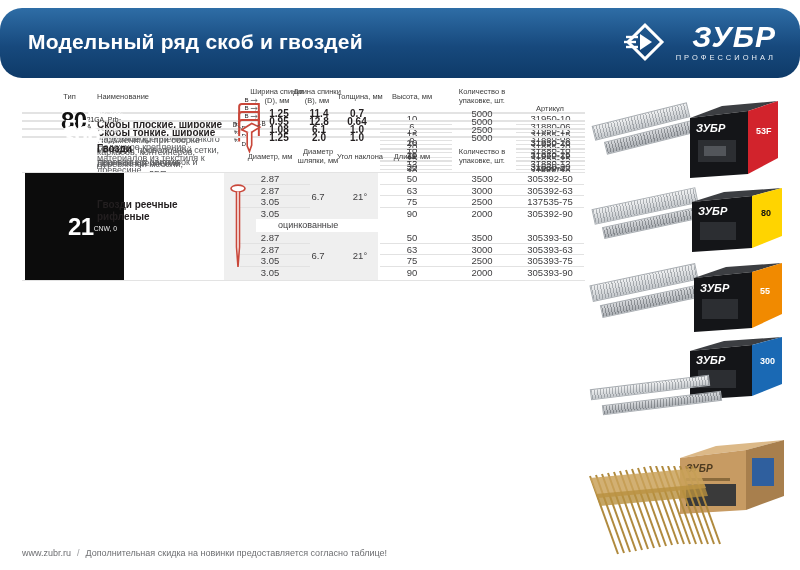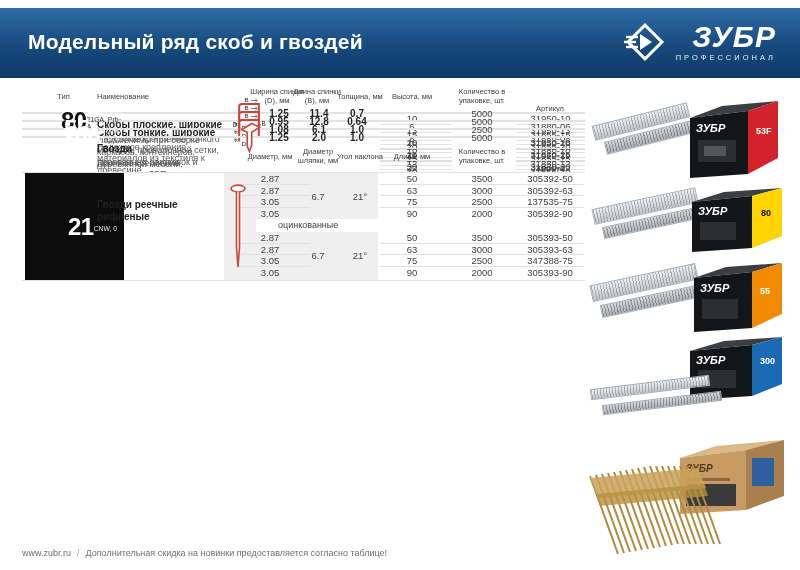--- a/index.html
+++ b/index.html
@@ -1,31 +1,31 @@
 <!DOCTYPE html>
 <html><head>
 <meta charset="utf-8">
 <style>
   html,body{margin:0;padding:0;}
   body{width:800px;height:570px;background:#fff;overflow:hidden;position:relative;
        font-family:"Liberation Sans","DejaVu Sans",sans-serif;color:#414042;}
   
   .topbar{position:absolute;left:0;top:8px;width:800px;height:70px;
-          background:linear-gradient(180deg,#2e6da6 0%,#17497d 55%,#0e3a68 100%);}
+          background:linear-gradient(180deg,#2e6da6 0%,#17497d 55%,#0e3a68 100%);border-radius:22px;}
   .page-title{position:absolute;left:28px;top:22px;font-size:21px;font-weight:bold;color:#fff;letter-spacing:.2px;}
   .brand{position:absolute;right:24px;top:11px;display:flex;align-items:center;gap:8px;}
   .brand-text{text-align:right;}
   .brand-name{font-size:30px;font-weight:bold;font-style:italic;color:#fff;letter-spacing:1px;line-height:30px;}
   .brand-sub{font-size:7.5px;color:#e8eef5;letter-spacing:3px;margin-top:1px;text-align:right;}
   
   .table{position:absolute;left:22px;top:84px;width:563px;}
   .thead{position:relative;height:26px;margin-bottom:2px;}
   .thead span{position:absolute;top:50%;transform:translateY(-50%);font-size:7.5px;line-height:1.18;
               color:#3c3c3c;text-align:center;}
-  .h-type{left:10px;width:63px;}
+  .h-type{left:16px;width:63px;}
   .h-name{left:75px;width:124px;text-align:left!important;}
   .h-w{left:227px;width:56px;}  .h-l{left:267px;width:56px;}  .h-t{left:314px;width:48px;}
   .h-h{left:358px;width:64px;}  .h-q{left:420px;width:80px;}  .h-a{left:494px;width:68px;margin-top:12px;}
   .h-d{left:216px;width:64px;}  .h-hd{left:266px;width:60px;} .h-an{left:310px;width:56px;}
   .row-block{position:relative;margin-bottom:6px;border-top:1px solid #e3e3e3;border-bottom:1px solid #e3e3e3;background:#fff;}
   .badge{position:absolute;left:3px;top:0;bottom:0;width:63px;display:flex;flex-direction:row;
          align-items:center;justify-content:center;padding-left:36px;}
   .badge-type{font-size:24px;font-weight:bold;line-height:24px;letter-spacing:-.5px;}
   .badge-sub{font-size:6.8px;margin-top:3px;opacity:.92;}
   .name{position:absolute;left:75px;top:6px;width:126px;}
@@ -458,21 +458,21 @@
             <span class="ic i-q">3000</span>
             <span class="ic i-s">305393-63</span>
             <span class="nu1"></span>
             <span class="nu2"></span>
           </div>
 
           <div class="irow">
             <span class="ic i-d">3.05</span>
             <span class="ic i-len">75</span>
             <span class="ic i-q">2500</span>
-            <span class="ic i-s">347388-75</span>
+            <span class="ic i-s">305393-75</span>
             <span class="nu1"></span>
             <span class="nu2"></span>
           </div>
 
           <div class="irow">
             <span class="ic i-d">3.05</span>
             <span class="ic i-len">90</span>
             <span class="ic i-q">2000</span>
             <span class="ic i-s">305393-90</span>
 

